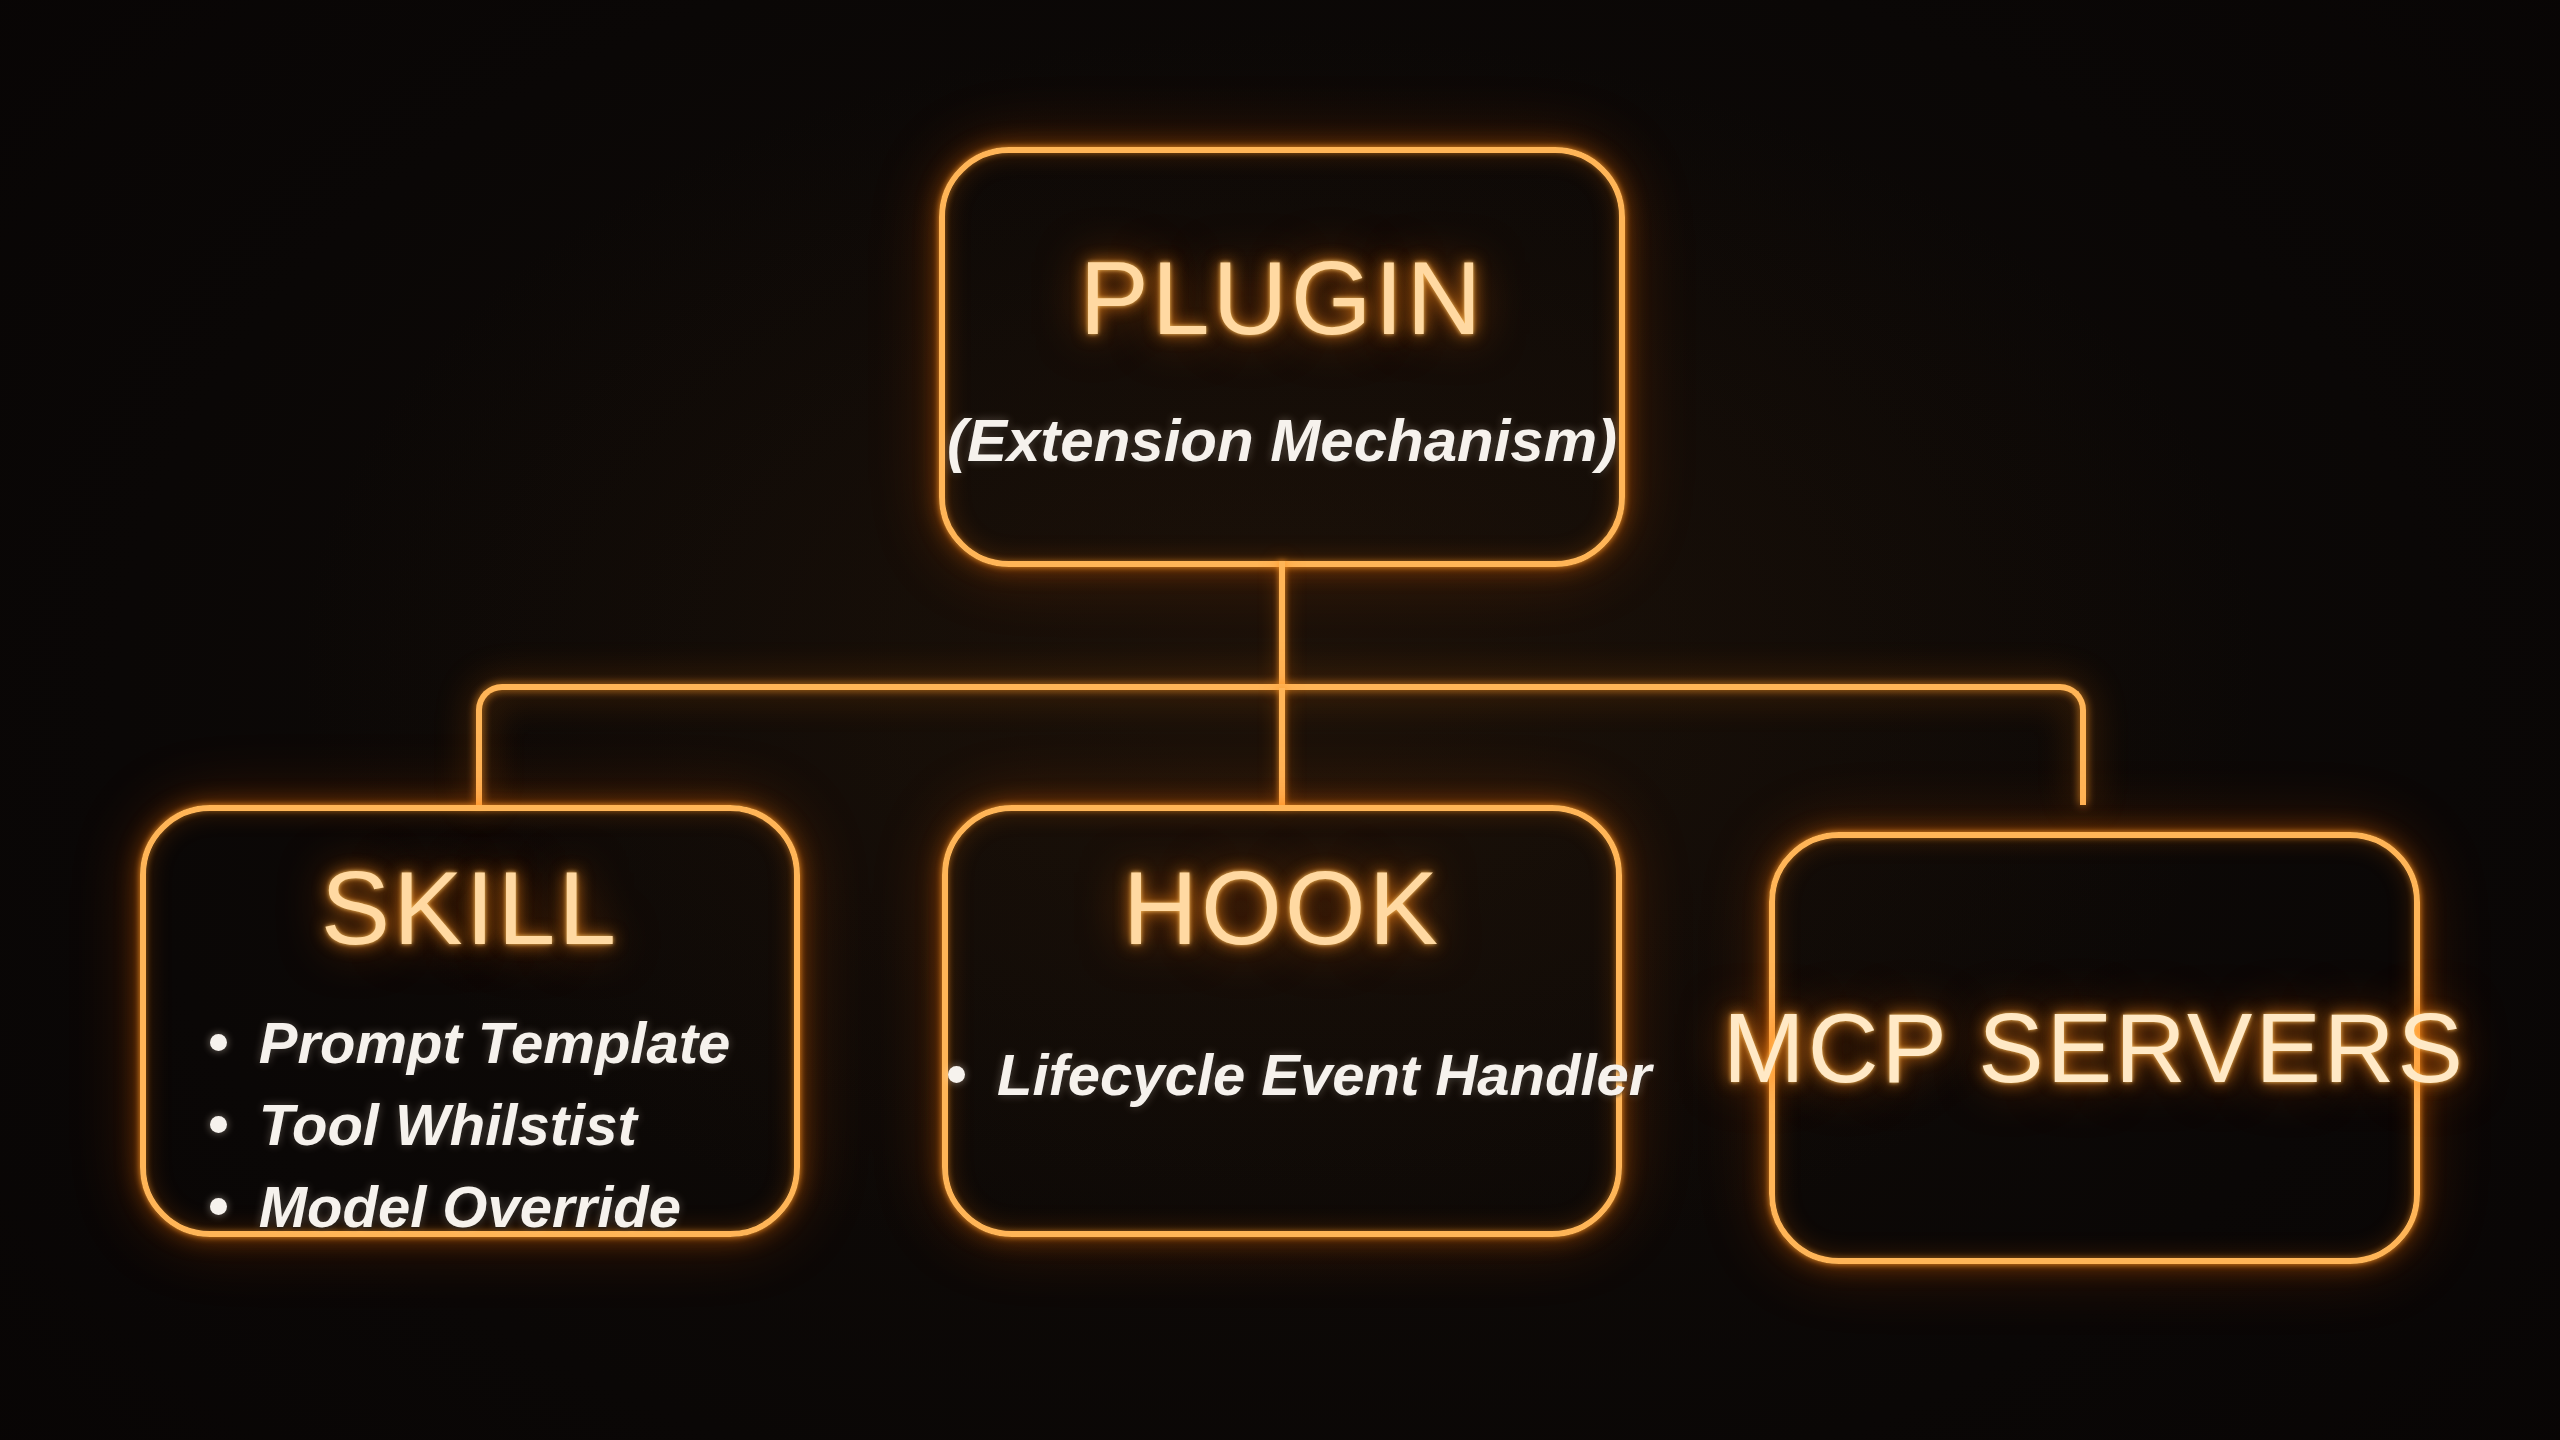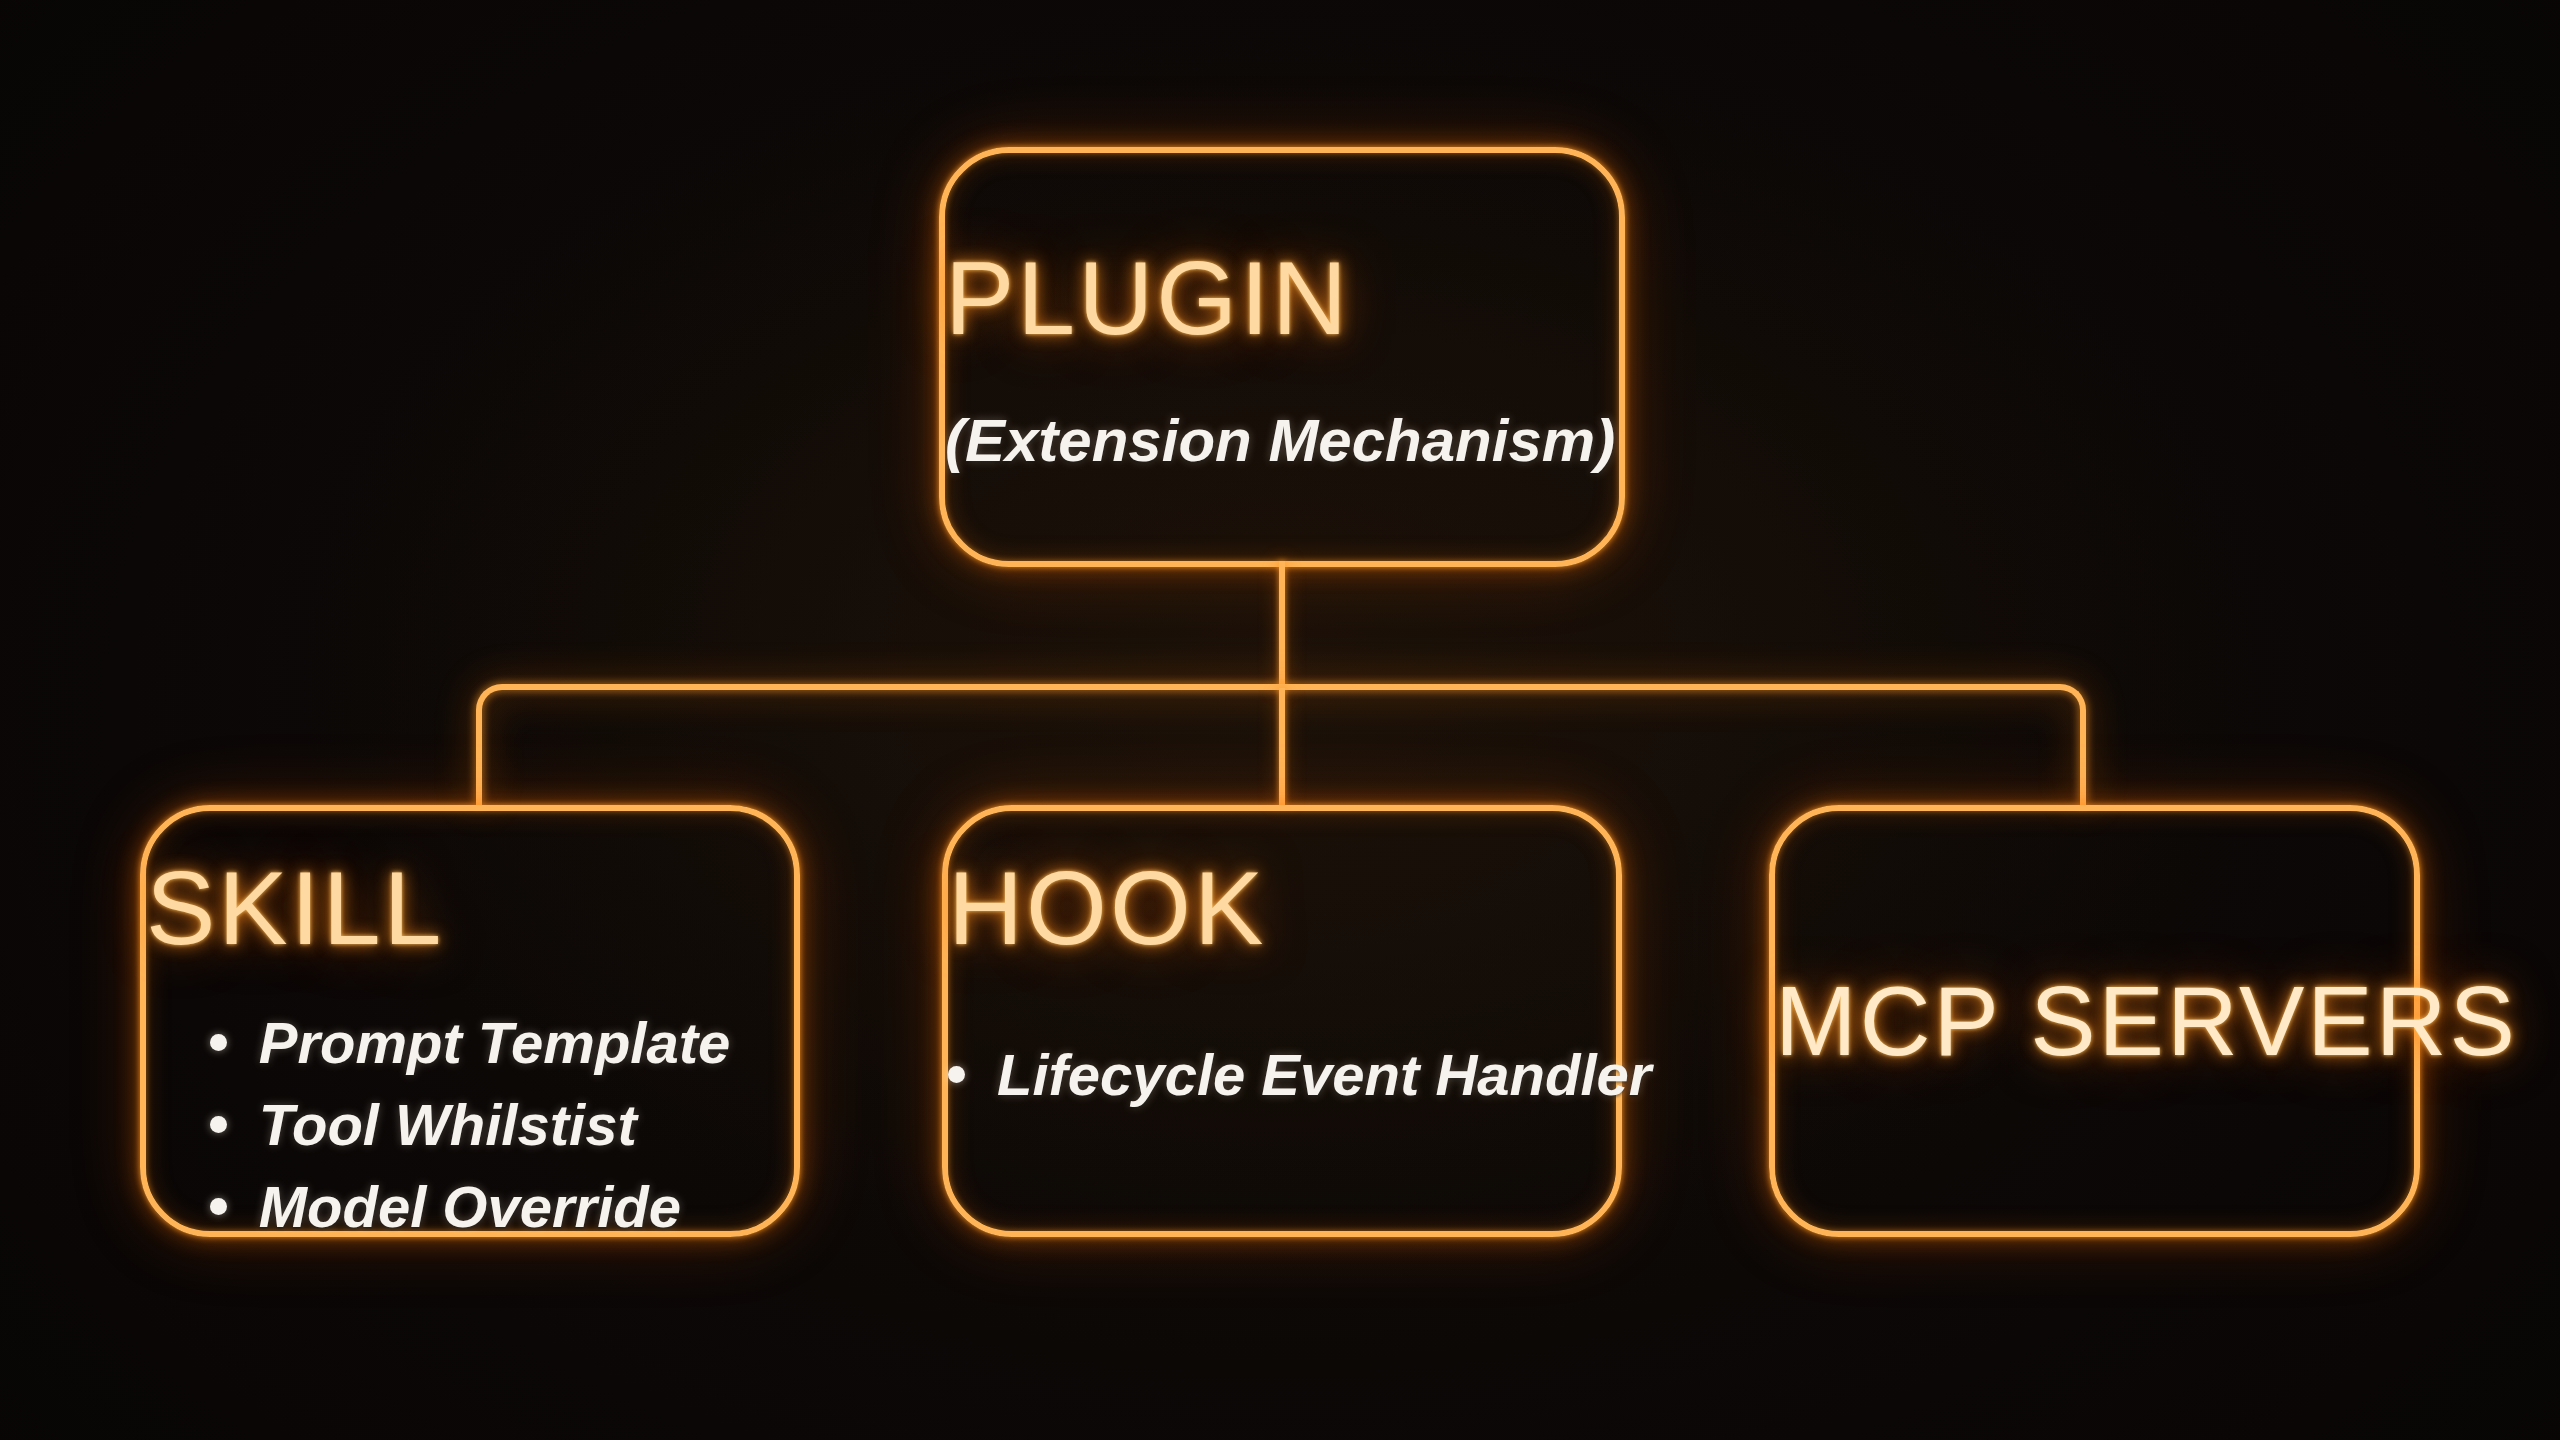--- a/index.html
+++ b/index.html
@@ -14,21 +14,21 @@
   
   .neon-box {
     position:absolute; border:6px solid #ffb557; border-radius:70px;
     box-sizing:border-box;
     box-shadow:
       0 0 6px rgba(255,154,38,.85),
       0 0 24px rgba(255,118,5,.45),
       0 0 70px rgba(255,100,0,.22),
       inset 0 0 6px rgba(255,154,38,.55),
       inset 0 0 26px rgba(255,118,5,.22);
-    display:flex; flex-direction:column; align-items:flex-start;
+    display:flex; flex-direction:column; align-items:center;
   }
 
   .node-title {
     font-size:104px; font-weight:normal; letter-spacing:3px; white-space:nowrap;
     color:#ffd9a2;
     text-shadow:
       0 0 4px rgba(255,196,100,.95),
       0 0 16px rgba(255,140,25,.85),
       0 0 48px rgba(255,110,0,.55);
   }
@@ -39,21 +39,21 @@
     font-style: italic;
   }
 
   
   .plugin { left:939px; top:147px; width:686px; height:420px; justify-content:center; gap:48px; }
   .plugin .node-sub { font-size:60px; }
 
   
   .skill { left:140px;  top:805px; width:660px; height:432px; }
   .hook  { left:942px;  top:805px; width:680px; height:432px; }
-  .mcp   { left:1769px; top:805px; width:651px; height:432px; justify-content:center; }
+  .mcp   { left:1769px; top:832px; width:651px; height:432px; justify-content:center; }
   .skill .node-title, .hook .node-title { margin-top:38px; }
   .mcp .node-title { font-size:98px; color:#ffe9c6; }
 
   
   .bullets { list-style:none; margin:26px auto 0; padding:0; }
   .hook .bullets { margin-top:58px; }
   .bullet { display:flex; align-items:center; gap:32px; margin:15px 0; }
   .bullet-text { font-size:58px; }
   .dot {
     width:17px; height:17px; border-radius:50%; background:#f6f2ed; flex:0 0 auto;

